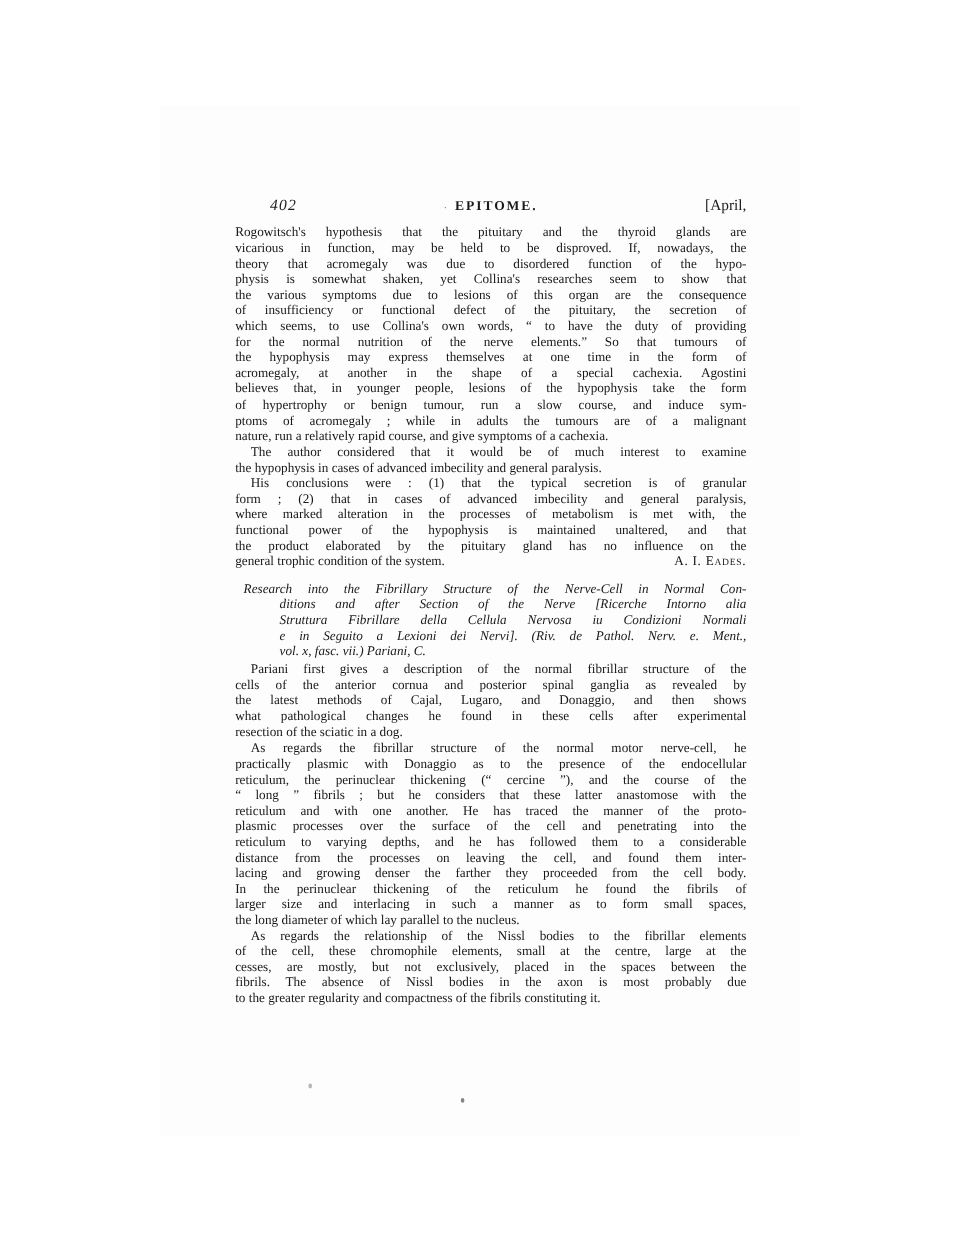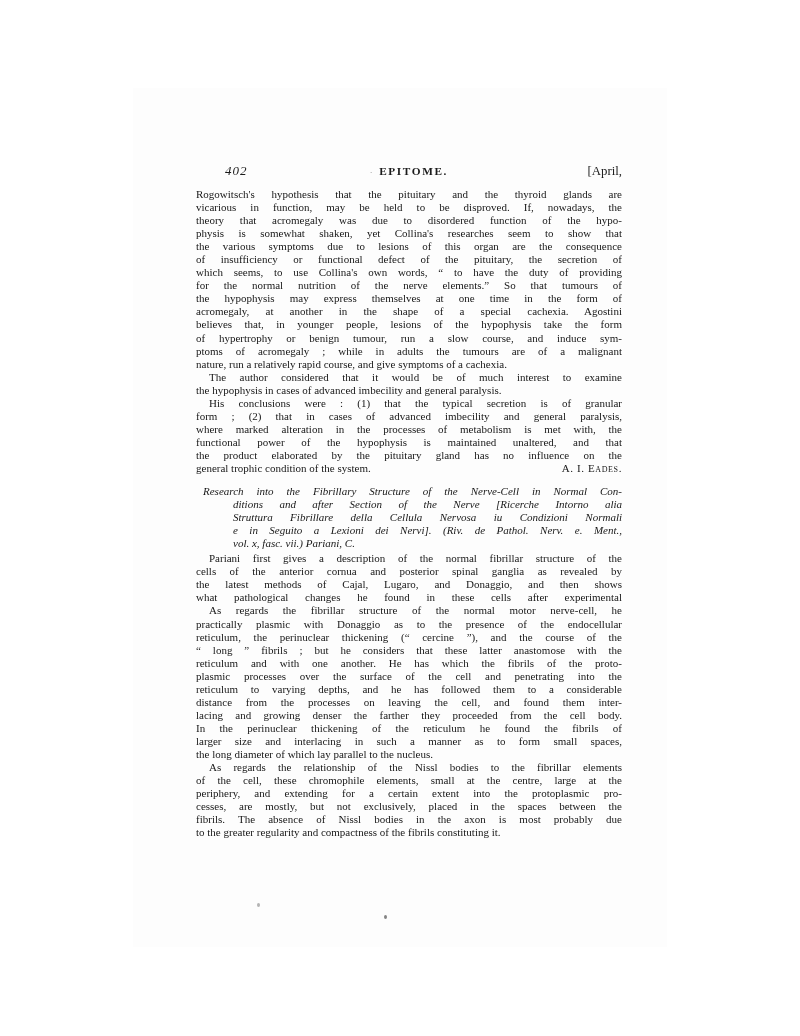--- a/index.html
+++ b/index.html
@@ -86,39 +86,39 @@
       <div class="line hang">ditions and after Section of the Nerve [Ricerche Intorno alia</div>
       <div class="line hang">Struttura Fibrillare della Cellula Nervosa iu Condizioni Normali</div>
       <div class="line hang">e in Seguito a Lexioni dei Nervi].  (Riv. de Pathol. Nerv. e. Ment.,</div>
       <div class="line last hang">vol. x, fasc. vii.)   Pariani, C.</div>
     </div>
     <div class="paragraph">
       <div class="line indent">Pariani first  gives a description of the normal fibrillar structure of the</div>
       <div class="line">cells of the anterior cornua and posterior spinal ganglia as revealed by</div>
       <div class="line">the latest methods of Cajal, Lugaro, and Donaggio, and then shows</div>
       <div class="line">what pathological changes he found in these cells after experimental</div>
+      <div class="line last">resection of the sciatic in a dog.</div>
     </div>
     <div class="paragraph">
       <div class="line indent">As regards the fibrillar structure of the normal motor nerve-cell, he</div>
       <div class="line">practically plasmic with Donaggio as to the presence of the endocellular</div>
       <div class="line">reticulum, the perinuclear thickening (“ cercine ”), and the course of the</div>
       <div class="line">“ long ” fibrils ; but he considers that these latter anastomose with the</div>
-      <div class="line">reticulum and with one another.  He has which the fibrils of the proto-</div>
+      <div class="line">reticulum and with one another.  He has traced the manner of the proto-</div>
       <div class="line">plasmic processes over the surface of the cell and penetrating into the</div>
       <div class="line">reticulum to varying depths, and he has followed them to a considerable</div>
       <div class="line">distance from the processes on leaving the cell, and found them inter-</div>
       <div class="line">lacing and growing denser the farther they proceeded from the cell body.</div>
       <div class="line">In the perinuclear thickening of the reticulum he found the fibrils of</div>
       <div class="line">larger size and interlacing in such a manner as to form small spaces,</div>
       <div class="line last">the long diameter of which lay parallel to the nucleus.</div>
     </div>
     <div class="paragraph">
       <div class="line indent">As regards the relationship of the Nissl bodies to the fibrillar elements</div>
       <div class="line">of the cell, these chromophile elements, small at the centre, large at the</div>
-      <div class="line">periphery, and extending for a certain extent into the protoplasmic pro-</div>
       <div class="line">cesses, are mostly, but not exclusively, placed in the spaces between the</div>
       <div class="line">fibrils.   The absence of Nissl bodies in the axon is  most probably due</div>
       <div class="line last">to the greater regularity and compactness of the fibrils constituting it.</div>
     </div>
   </div>
 
 <div class="artifact dot1"></div>
 <div class="artifact dot2"></div>
 
 </body></html>

